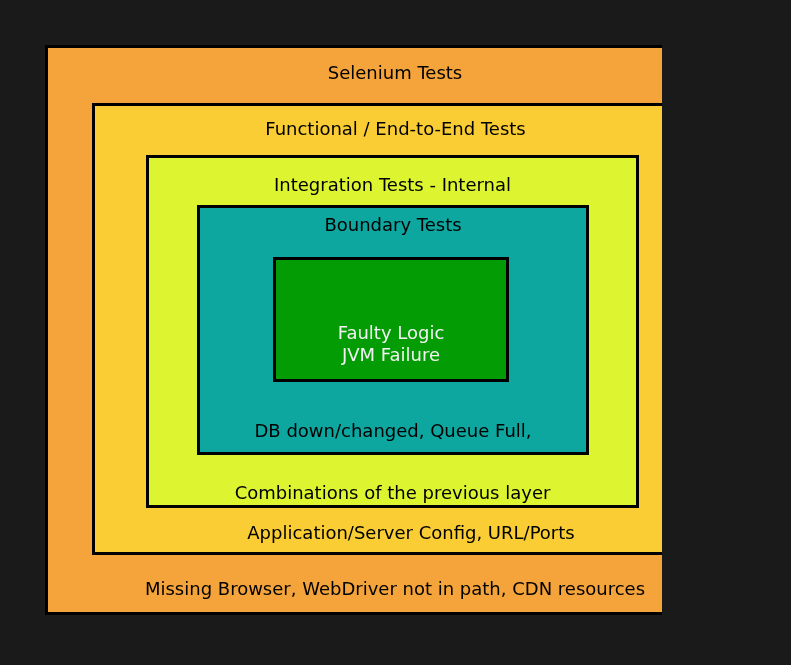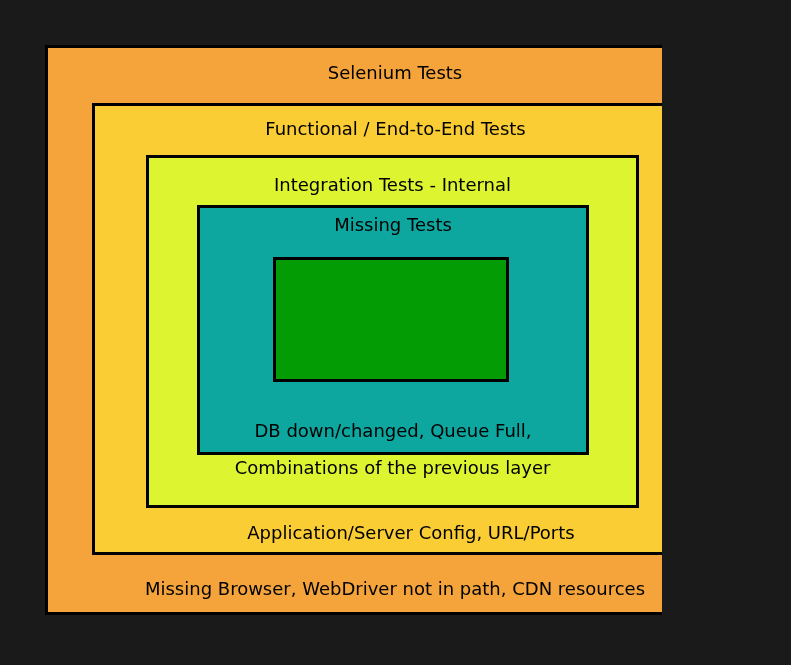--- a/index.html
+++ b/index.html
@@ -43,21 +43,21 @@
     background: #F9CD33;
   }
   #layer-functional > .layer-title  { top: 12px; }
   #layer-functional > .layer-footer { bottom: 8px; padding-left: 31px; }
 
   #layer-integration {
     left: 51px; top: 49px; width: 493px; height: 353px;
     background: #DDF431;
   }
   #layer-integration > .layer-title  { top: 16px; }
-  #layer-integration > .layer-footer { bottom: 26px; }
+  #layer-integration > .layer-footer { bottom: 1px; }
 
   #layer-boundary {
     left: 48px; top: 47px; width: 392px; height: 250px;
     background: #0DA7A0;
   }
   #layer-boundary > .layer-title  { top: 6px; }
   #layer-boundary > .layer-footer { bottom: 8px; line-height: 27px; }
 
   #layer-unit {
     left: 73px; top: 49px; width: 236px; height: 125px;
@@ -75,23 +75,27 @@
   <div class="layer" id="layer-selenium">
     <div class="layer-title">Selenium Tests</div>
 
     <div class="layer" id="layer-functional">
       <div class="layer-title">Functional / End-to-End Tests</div>
 
       <div class="layer" id="layer-integration">
         <div class="layer-title">Integration Tests - Internal</div>
 
         <div class="layer" id="layer-boundary">
-          <div class="layer-title">Missing Tests</div>
+          <div class="layer-title">Boundary Tests</div>
 
           <div class="layer" id="layer-unit">
+            <div class="layer-lines">
+              <div>Faulty Logic</div>
+              <div>JVM Failure</div>
+            </div>
           </div>
 
           <div class="layer-footer">
             <div>DB down/changed,  Queue Full,</div>
           </div>
         </div>
 
         <div class="layer-footer">Combinations of the previous layer</div>
       </div>
 

